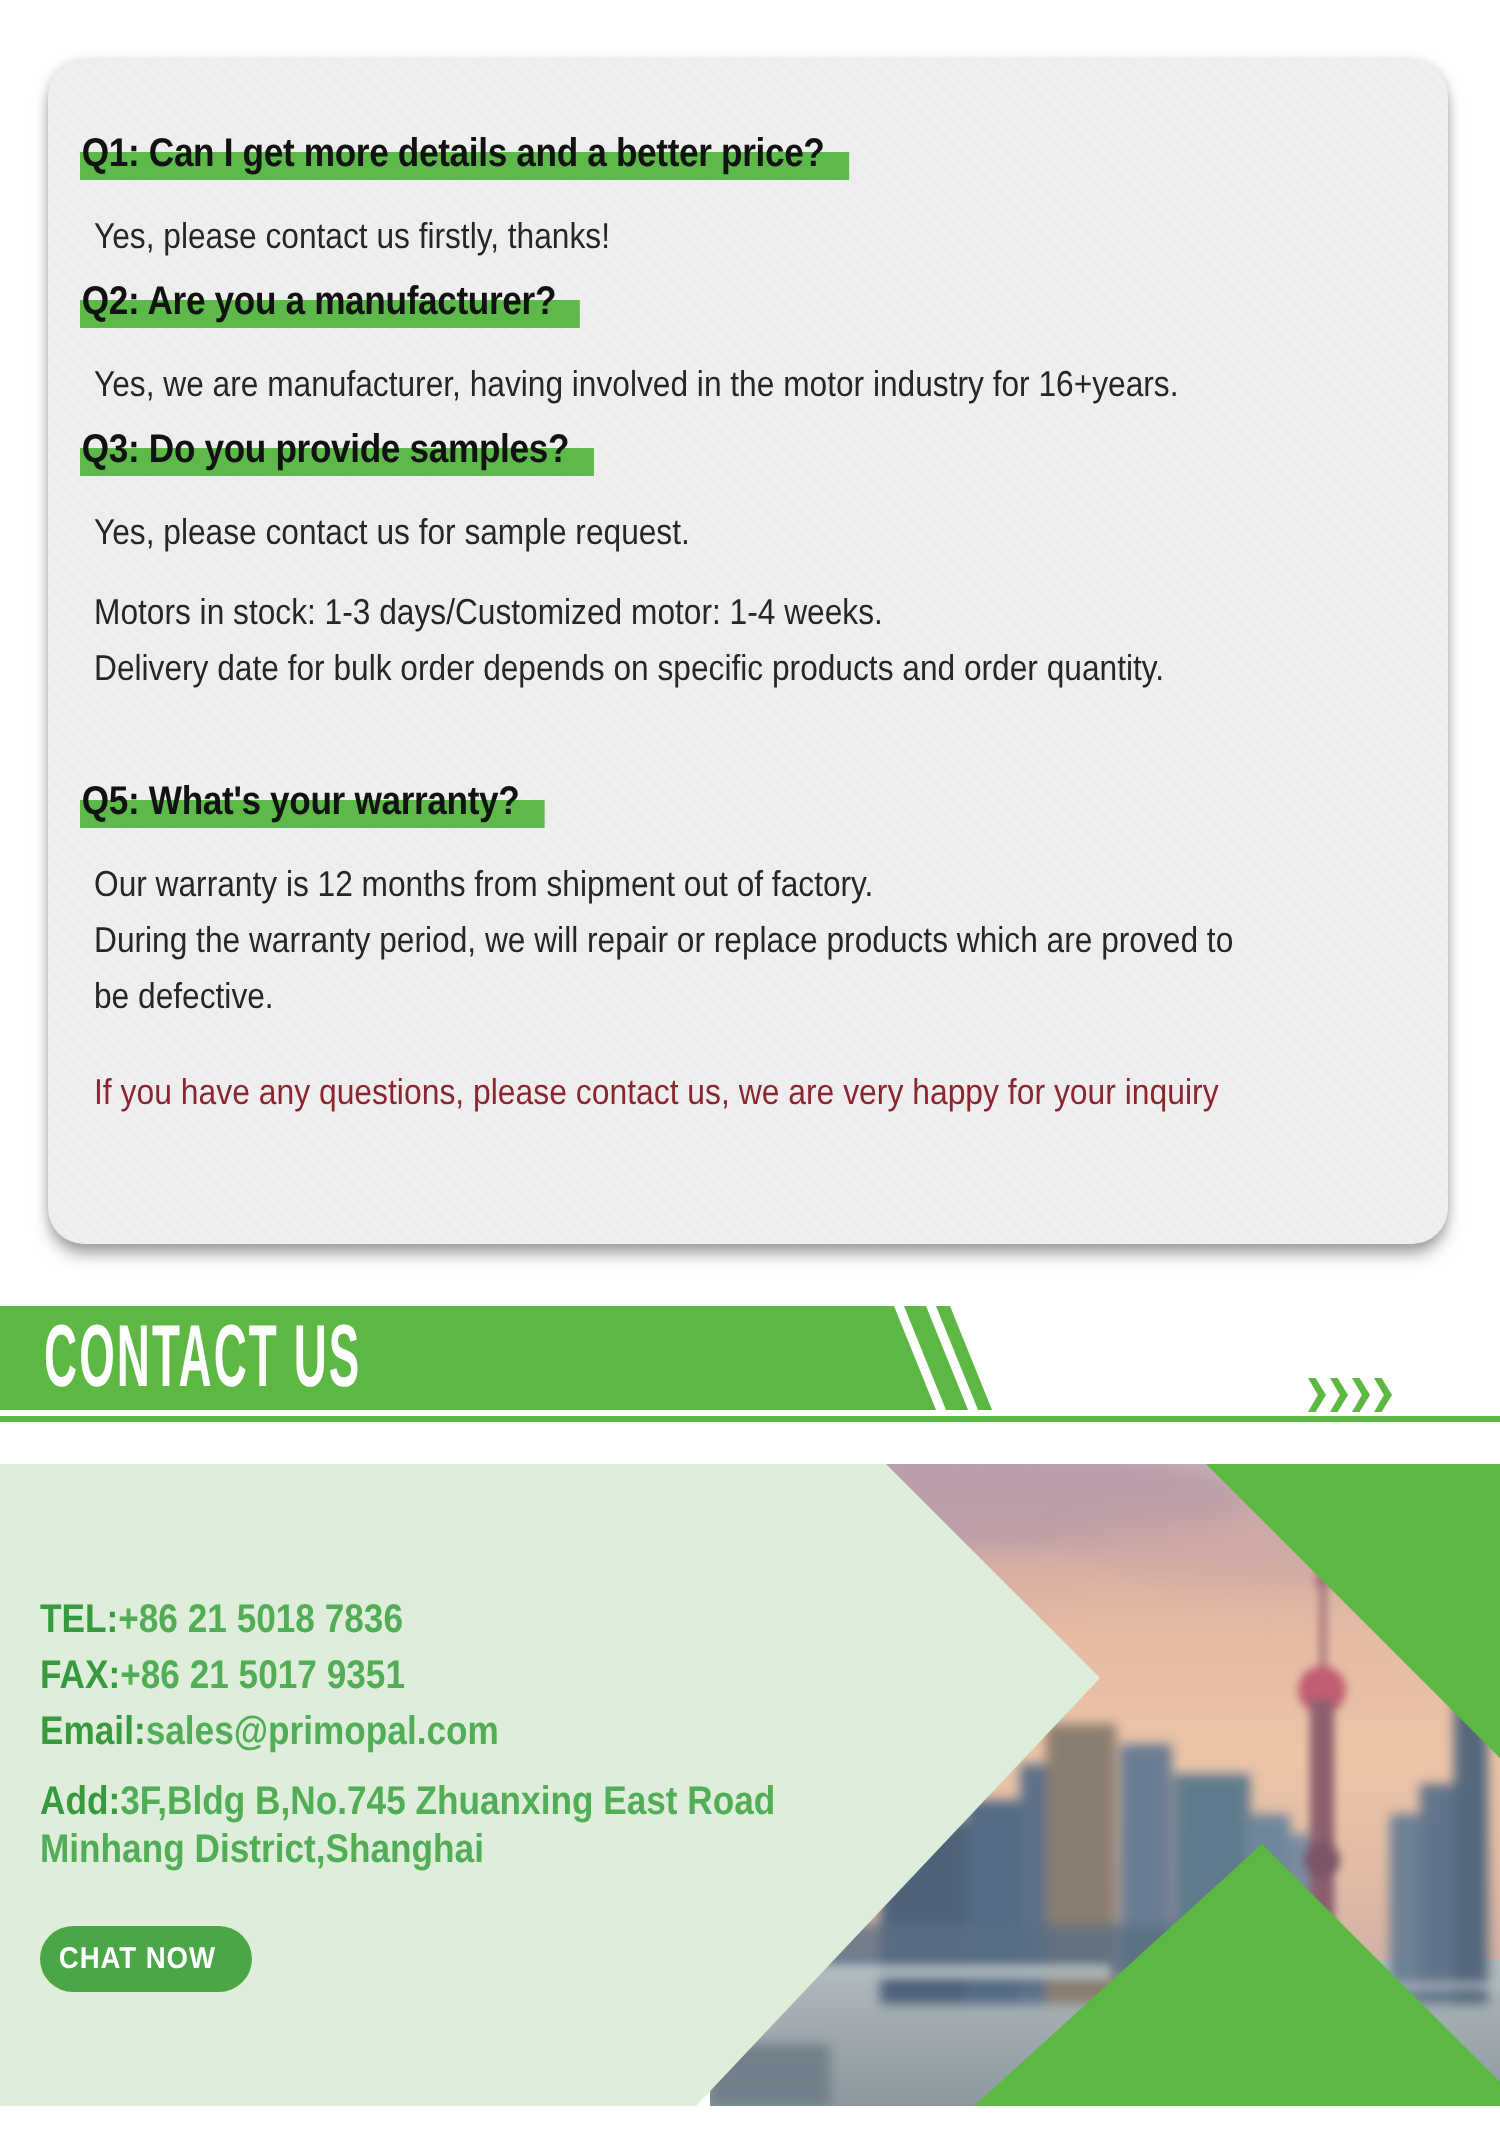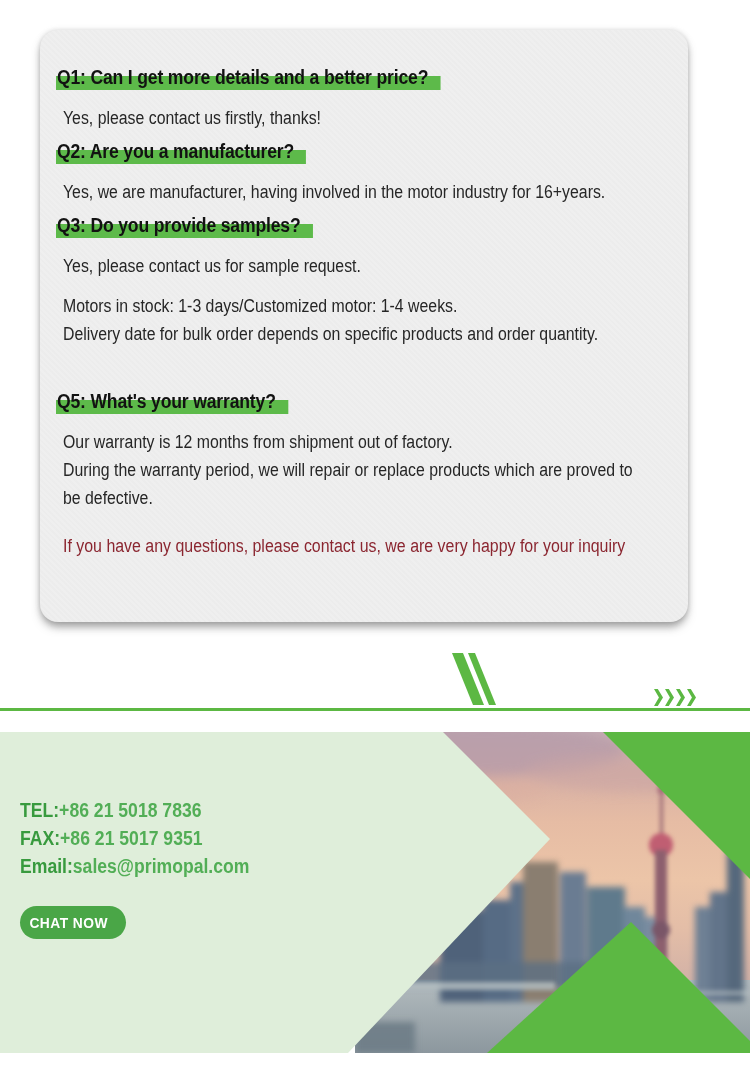--- a/index.html
+++ b/index.html
@@ -3,21 +3,21 @@
 <meta charset="utf-8">
 <style>
   html,body{margin:0;padding:0;}
   body{
     width:750px;height:1071px;position:relative;overflow:hidden;
     background:#ffffff;
     font-family:"Liberation Sans","DejaVu Sans",sans-serif;
   }
   
   .faq-card{
-    position:absolute;left:40px;top:30px;width:648px;height:592px;
+    position:absolute;left:24px;top:30px;width:700px;height:592px;
     background:#efefef;border-radius:18px;
     box-shadow:0 6px 8px -1px rgba(90,90,90,.55),0 0 5px rgba(150,150,150,.35);
     background-image:repeating-linear-gradient(45deg,rgba(0,0,0,.012) 0 2px,transparent 2px 4px);
   }
   .faq-inner{padding:36px 26px 0 16px;}
   .q-row{line-height:0;}
   .q-row + .ans{margin-top:14px;}
   .q{
     display:inline-block;font-weight:bold;font-size:20px;line-height:22px;
     color:#121212;letter-spacing:-.2px;white-space:nowrap;
@@ -127,20 +127,23 @@
       <div class="a-line">Our warranty is 12 months from shipment out of factory.</div>
       <div class="a-line">During the warranty period, we will repair or replace products which are proved to</div>
       <div class="a-line">be defective.</div>
     </div>
 
     <div class="closing-note">If you have any questions, please contact us, we are very happy for your inquiry</div>
   </div>
 </section>
 
 <section class="banner-group">
+  <div class="banner-main">
+    <span class="banner-title">CONTACT US</span>
+  </div>
   <div class="stripe stripe1"></div>
   <div class="stripe stripe2"></div>
   <div class="chevrons">
     <div class="chev"></div>
     <div class="chev"></div>
     <div class="chev"></div>
     <div class="chev"></div>
   </div>
   <div class="banner-line"></div>
 </section>
@@ -202,17 +205,21 @@
 
   <div class="pale-panel"></div>
 
   <div class="tri-tr"></div>
   <div class="tri-mt"></div>
 
   <div class="contact">
     <div class="c-line"><span class="c-label">TEL:</span><span class="c-value">+86 21 5018 7836</span></div>
     <div class="c-line"><span class="c-label">FAX:</span><span class="c-value">+86 21 5017 9351</span></div>
     <div class="c-line"><span class="c-label">Email:</span><span class="c-value">sales@primopal.com</span></div>
+    <div class="addr">
+      <div class="c-line"><span class="c-label">Add:</span><span class="c-value">3F,Bldg B,No.745 Zhuanxing East Road</span></div>
+      <div class="c-line"><span class="c-value">Minhang District,Shanghai</span></div>
+    </div>
     <button class="chat-btn">
         <span>CHAT NOW</span>
       </button>
   </div>
 </section>
 
 </body></html>

